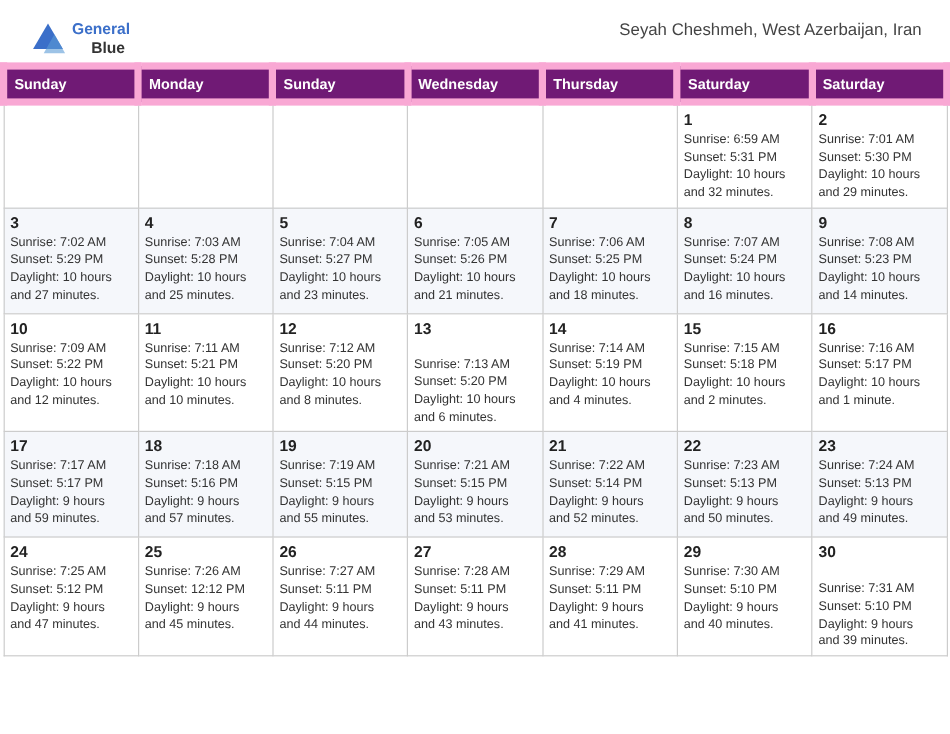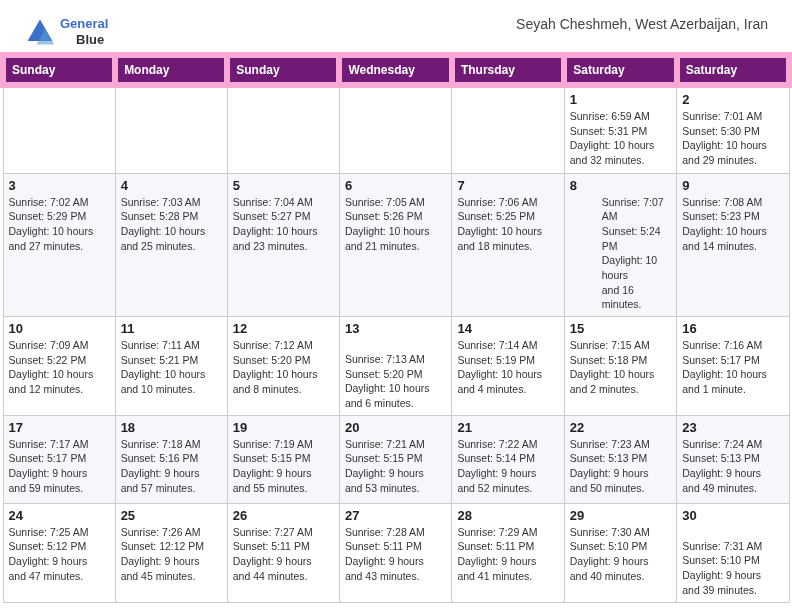--- a/index.html
+++ b/index.html
@@ -171,21 +171,21 @@
         </td>
         <td>
           <span class="day-num">7</span>
           <div class="day-info" style="white-space: pre-line;">Sunrise: 7:06 AM
 Sunset: 5:25 PM
 Daylight: 10 hours
 and 18 minutes.</div>
         </td>
         <td>
           <span class="day-num">8</span>
-          <div class="day-info" style="white-space: pre-line; margin-left: 32px;">Sunrise: 7:07 AM
+          <div class="day-info" style="white-space: pre-line;">Sunrise: 7:07 AM
 Sunset: 5:24 PM
 Daylight: 10 hours
 and 16 minutes.</div>
         </td>
         <td>
           <span class="day-num">9</span>
           <div class="day-info" style="white-space: pre-line;">Sunrise: 7:08 AM
 Sunset: 5:23 PM
 Daylight: 10 hours
 and 14 minutes.</div>

